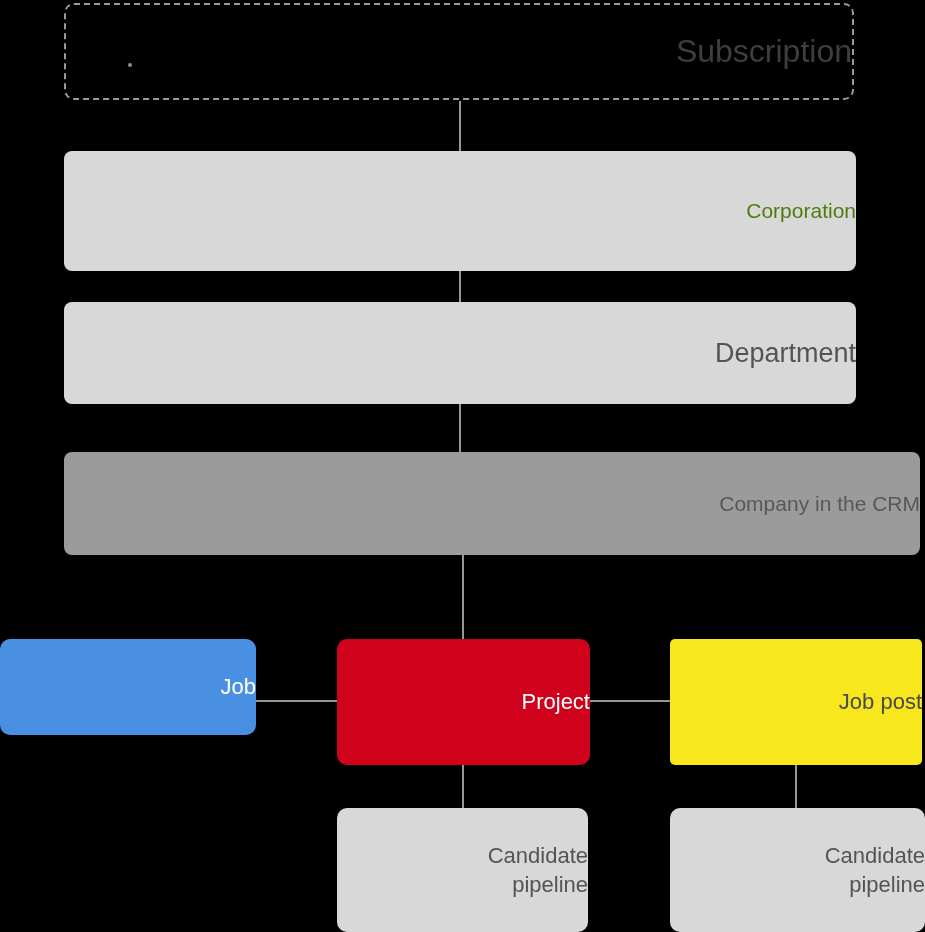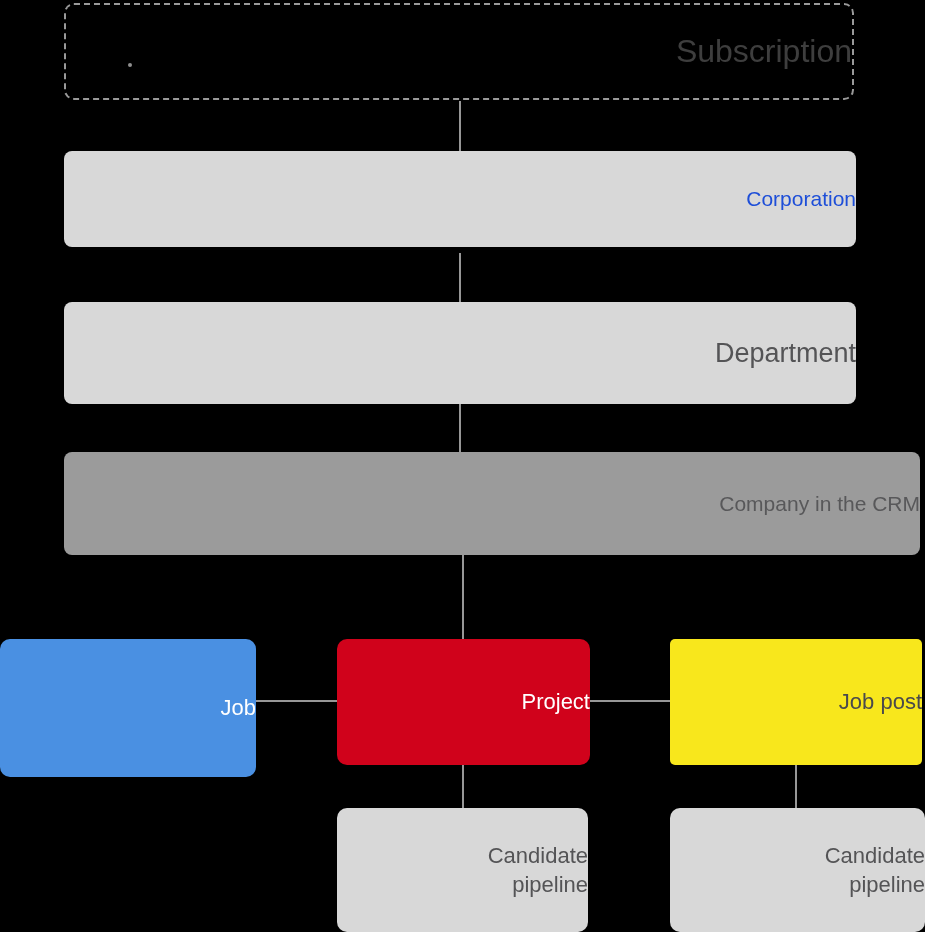--- a/index.html
+++ b/index.html
@@ -35,36 +35,36 @@
     font-size: 32px;
   }
   .stray-dot {
     position: absolute;
     left: 128px; top: 63px;
     width: 4px; height: 4px;
     border-radius: 50%;
     background: #8f8f8f;
   }
   .node-corporation {
-    left: 64px; top: 151px; width: 792px; height: 96px;
+    left: 64px; top: 151px; width: 792px; height: 120px;
     background: #d8d8d8; border-radius: 8px;
-    color: #1d4ed8; font-size: 21px;
+    color: #4d7c0f; font-size: 21px;
   }
   .node-department {
     left: 64px; top: 302px; width: 792px; height: 102px;
     background: #d8d8d8; border-radius: 8px;
     color: #545456; font-size: 27px;
   }
   .node-company-crm {
     left: 64px; top: 452px; width: 856px; height: 103px;
     background: #9b9b9b; border-radius: 8px;
     color: #58585a; font-size: 21px;
   }
   .node-job-assignment {
-    left: 0px; top: 639px; width: 256px; height: 138px;
+    left: 0px; top: 639px; width: 256px; height: 96px;
     background: #4a90e2; border-radius: 10px;
     color: #ffffff; font-size: 22px; line-height: 30px;
   }
   .node-project {
     left: 337px; top: 639px; width: 253px; height: 126px;
     background: #d0021b; border-radius: 10px;
     color: #ffffff; font-size: 22px;
   }
   .node-job-post {
     left: 670px; top: 639px; width: 252px; height: 126px;

